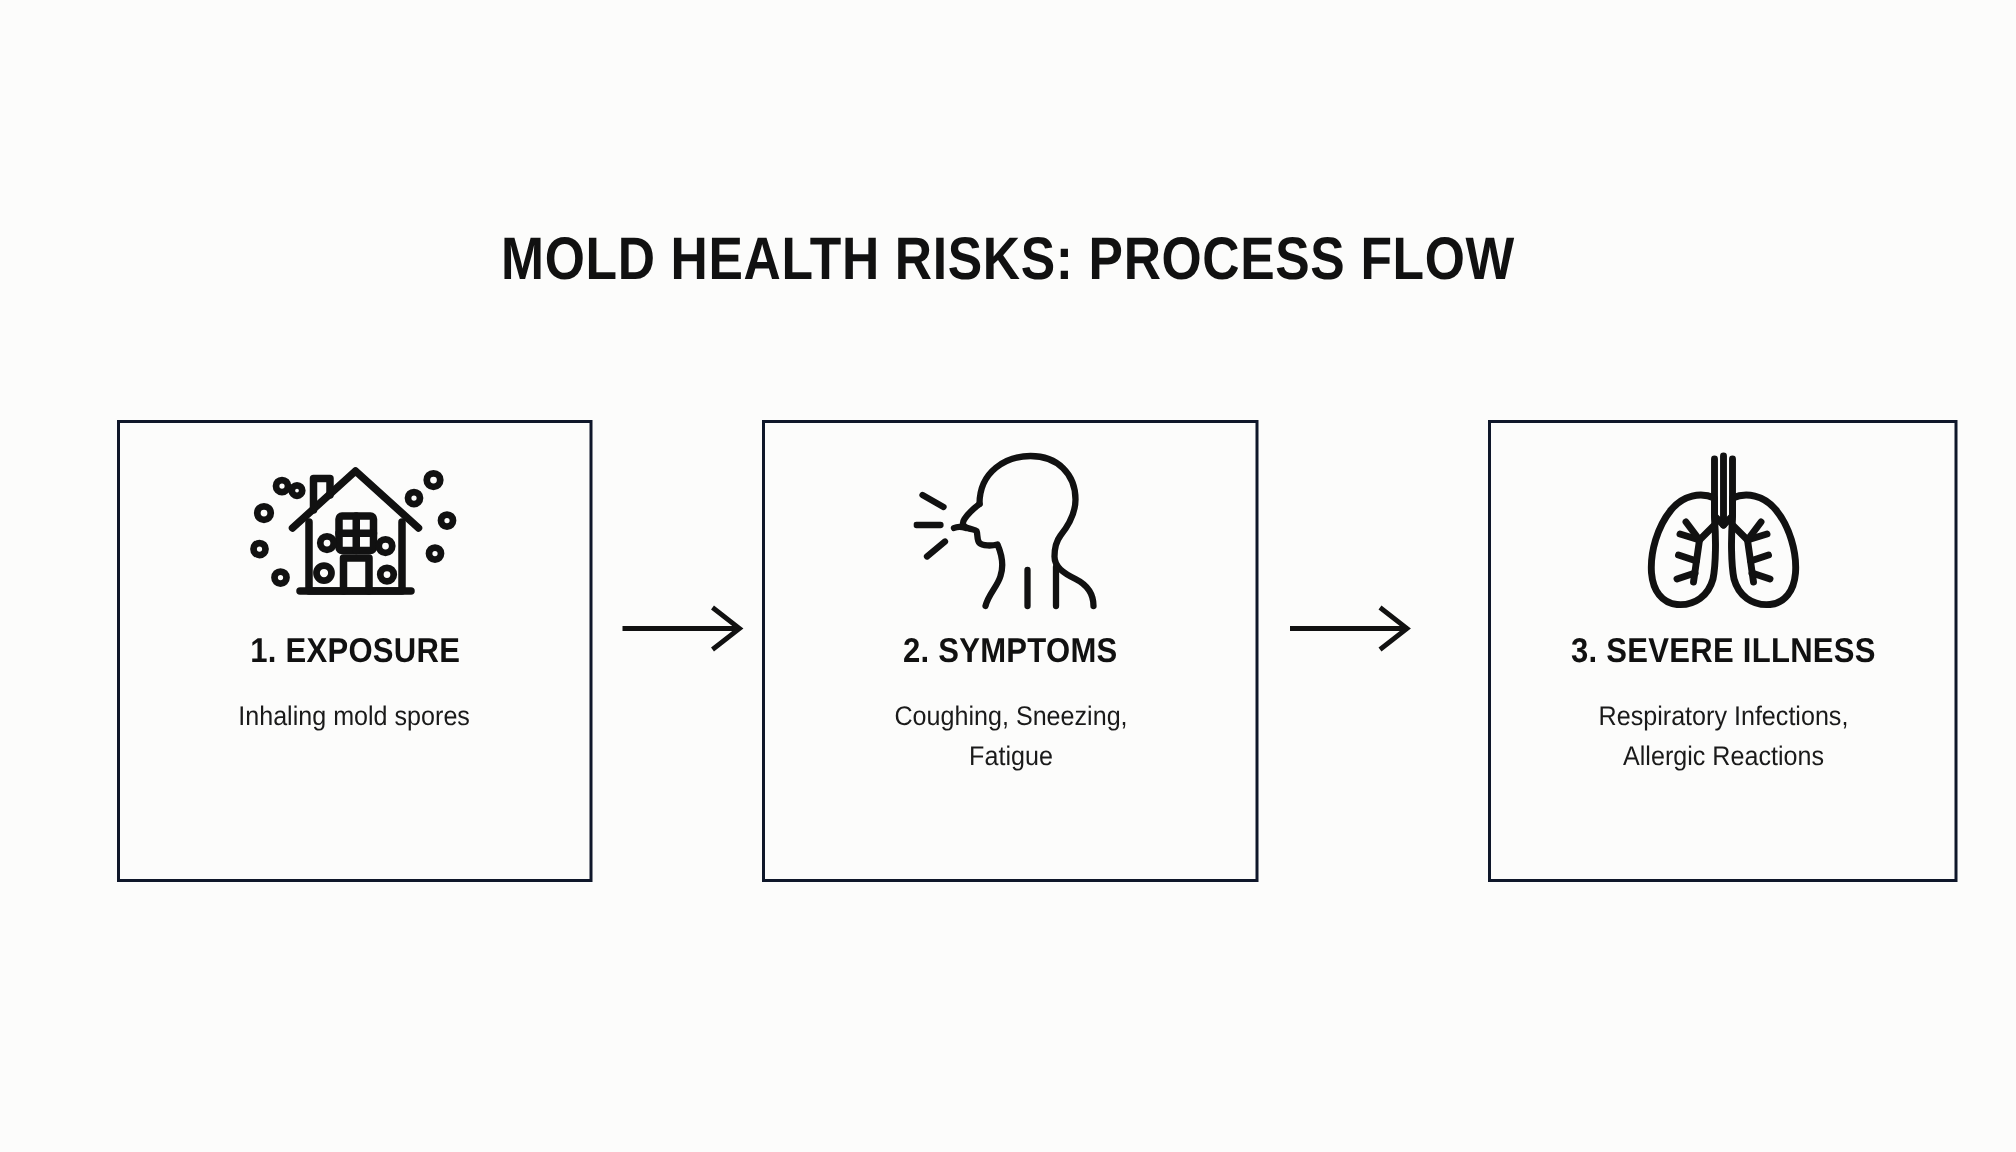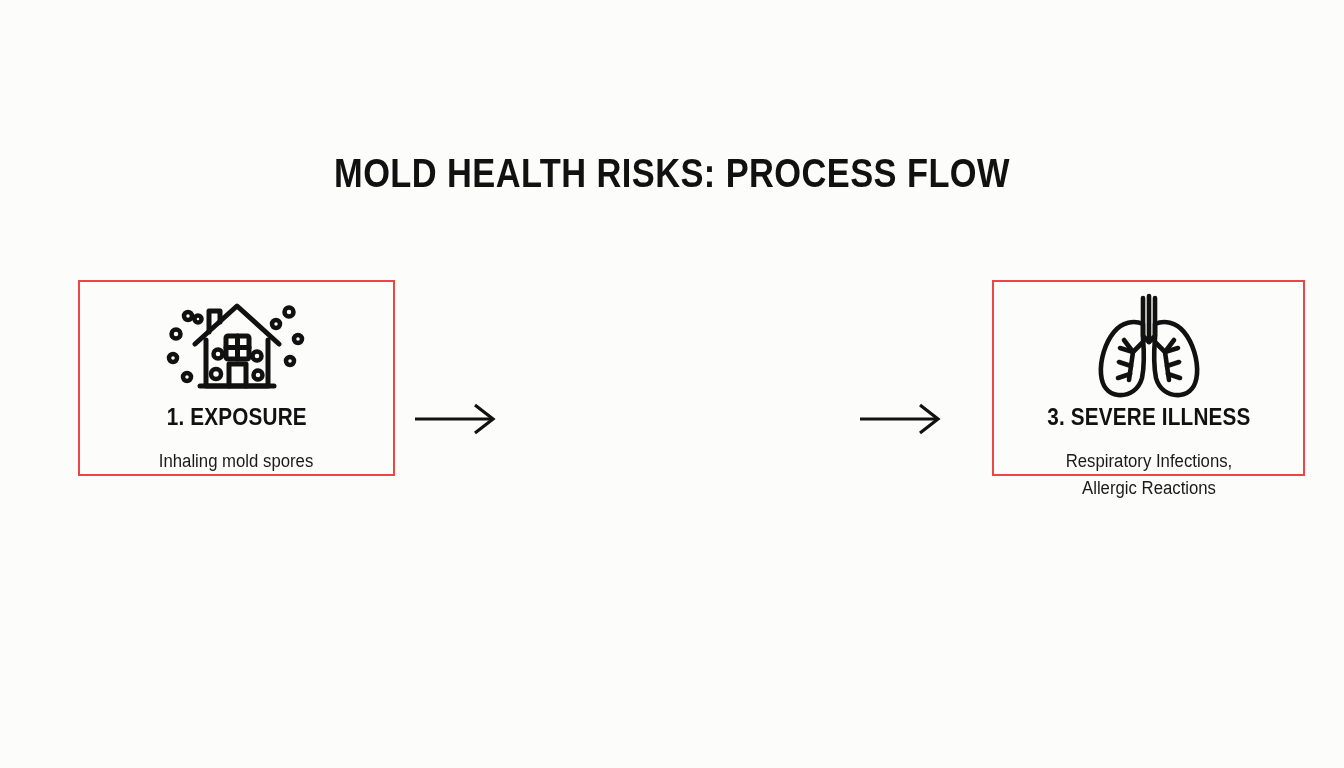--- a/index.html
+++ b/index.html
@@ -45,23 +45,23 @@
     position: absolute;
     left: 78px;
     top: 280px;
     width: 1188px;
     height: 276px;
   }
 
   .step-box {
     position: absolute;
     top: 0;
-    height: 196px;
+    height: 308px;
     box-sizing: border-box;
-    border: 2px solid #ef4444;
+    border: 2px solid #0f172a;
     background: #fcfcfb;
     display: flex;
     flex-direction: column;
     align-items: center;
   }
   .step-box.s1 { left: 0px;   width: 317px; }
   .step-box.s2 { left: 430px; width: 331px; }
   .step-box.s3 { left: 914px; width: 313px; }
 
   .icon-wrap {
@@ -166,20 +166,55 @@
 
     <div class="arrow a1">
       <svg class="ico" width="92" height="34" viewBox="0 0 92 34">
         <g fill="none" stroke="#111111" stroke-width="3.2" stroke-linecap="butt" stroke-linejoin="miter">
           <path d="M4 17 L82 17"></path>
           <path d="M64 3 L82 17 L64 31"></path>
         </g>
       </svg>
     </div>
 
+    <div class="step-box s2">
+      <div class="icon-wrap">
+        <svg class="ico" width="130" height="112" viewBox="0 0 130 112">
+          <g fill="none" stroke="#111111" stroke-width="4.2" stroke-linecap="round" stroke-linejoin="round">
+
+            <path d="M44 38
+                     C44 16 62 6 78 6
+                     C96 6 108 18 108 35
+                     C108 46 102 54 98 59
+                     C95 63 94 68 94 73
+                     C94 80 100 84 108 88
+                     C116 92 120 98 120 106"></path>
+            <path d="M44 38
+                     C40 41 36 45 34 48
+                     C32 51 33 53 36 54
+                     C39 55 41 55 42 56
+                     C43 58 42 62 44 64
+                     C46 66 52 66 56 65
+                     C59 72 60 80 58 86
+                     C56 93 50 98 48 106"></path>
+
+            <path d="M35 54 C32 53 29 53 27 54"></path>
+
+            <path d="M20 40 L6 32"></path>
+            <path d="M18 52 L2 52"></path>
+            <path d="M21 63 L9 73"></path>
+
+            <path d="M76 82 L76 106"></path>
+            <path d="M95 80 L95 106"></path>
+          </g>
+        </svg>
+      </div>
+      <div class="step-title">2. SYMPTOMS</div>
+      <div class="step-desc" style="max-width:200px;">Coughing, Sneezing, Fatigue</div>
+    </div>
 
     <div class="arrow a2">
       <svg class="ico" width="92" height="34" viewBox="0 0 92 34">
         <g fill="none" stroke="#111111" stroke-width="3.2" stroke-linecap="butt" stroke-linejoin="miter">
           <path d="M4 17 L82 17"></path>
           <path d="M64 3 L82 17 L64 31"></path>
         </g>
       </svg>
     </div>
 

